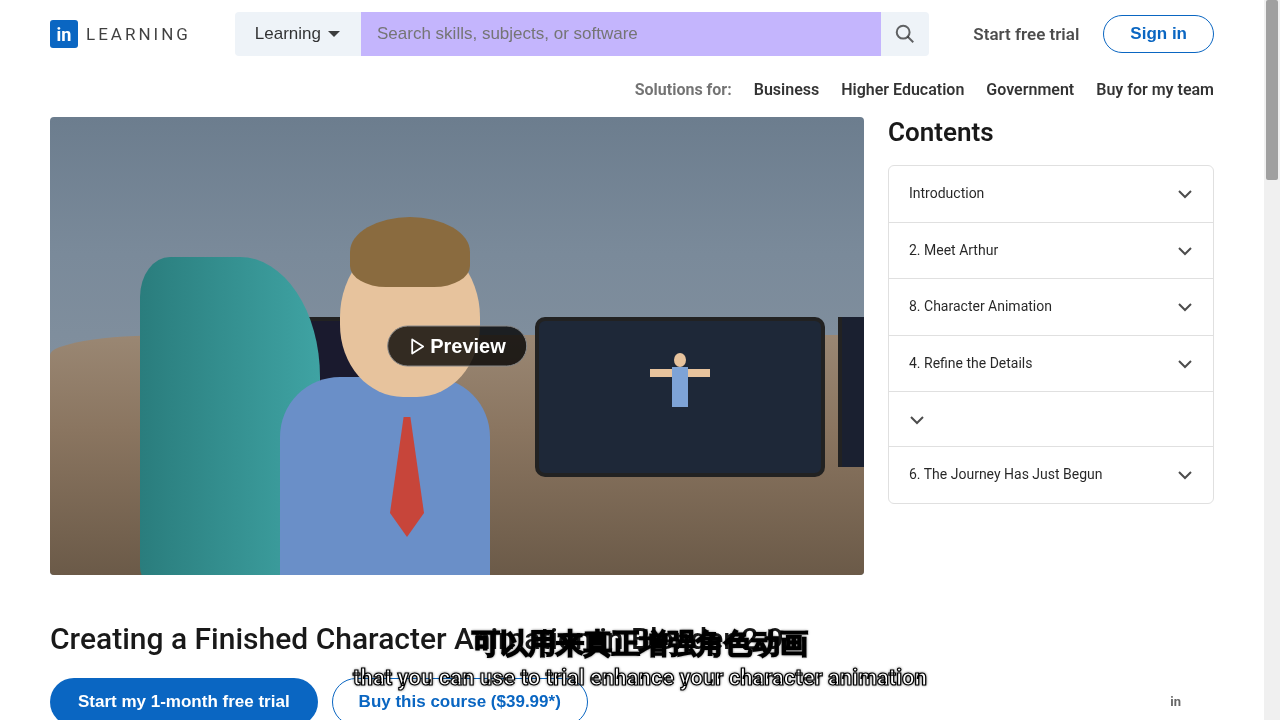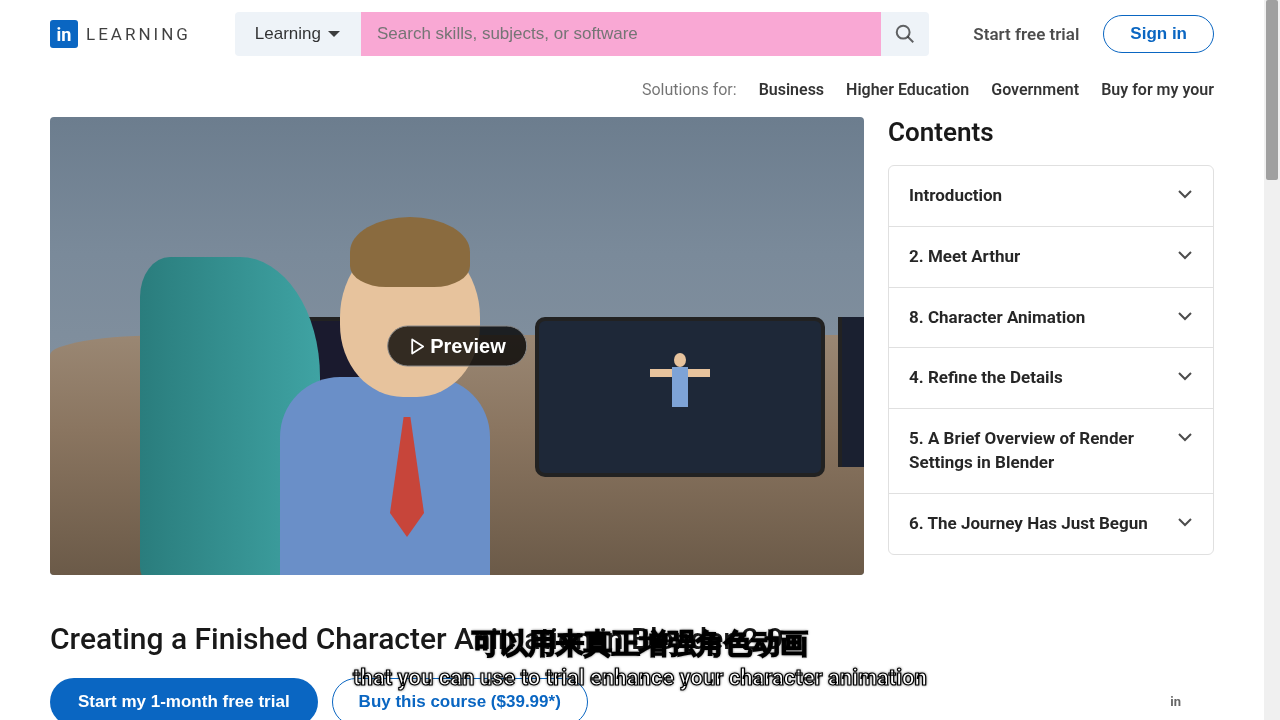--- a/index.html
+++ b/index.html
@@ -11,48 +11,48 @@
 
 .page { width: 1264px; }
 
 
 .header { display: flex; align-items: center; padding: 12px 50px 12px 50px; gap: 16px; }
 .logo-group { display: flex; align-items: center; gap: 8px; }
 .logo-box { width: 28px; height: 28px; background: #0a66c2; border-radius: 3px; display:flex; align-items:center; justify-content:center; color:#fff; font-weight:700; font-size:18px; }
 .logo-text { font-size: 17px; letter-spacing: 3px; font-weight: 400; color: rgba(0,0,0,0.75); }
 .search-group { display:flex; margin-left: 28px; }
 .dropdown-btn { background:#eef3f8; border:none; padding: 0 20px; height: 44px; font-size:17px; color: rgba(0,0,0,0.8); display:flex; align-items:center; gap:6px; border-radius: 4px 0 0 4px; cursor:pointer; }
-.search-input { background:#f9a8d4; border:none; width: 520px; height:44px; padding: 0 16px; font-size:17px; }
+.search-input { background:#c4b5fd; border:none; width: 520px; height:44px; padding: 0 16px; font-size:17px; }
 .search-btn { background:#eef3f8; border:none; width:48px; height:44px; border-radius:0 4px 4px 0; cursor:pointer; display:flex; align-items:center; justify-content:center; }
 .header-right { margin-left:auto; display:flex; align-items:center; gap:24px; }
 .free-trial-link { color: rgba(0,0,0,0.7); font-size:17px; font-weight:600; text-decoration:none; }
 .signin-btn { border: 1.5px solid #0a66c2; color:#0a66c2; background:#fff; padding: 8px 26px; border-radius: 22px; font-size:17px; font-weight:600; cursor:pointer; }
 
 
 .subnav { display:flex; justify-content:flex-end; align-items:center; gap:22px; padding: 12px 50px 18px; border-bottom: 0; font-size:16px; }
-.subnav .label { color: rgba(0,0,0,0.55); font-weight:400; }
+.subnav .label { color: rgba(0,0,0,0.55); font-weight:700; }
 .subnav a { color: rgba(0,0,0,0.8); font-weight:600; text-decoration:none; }
 
 
 .main { display:flex; padding: 0 50px 0 50px; gap: 24px; }
 .left { width: 814px; }
 .video { width:814px; height:458px; position:relative; border-radius:4px; overflow:hidden; background: linear-gradient(180deg, #6c7d8e 0%, #7a8a9a 30%, #8e9aa6 100%); }
 .preview-pill { position:absolute; left:50%; top:50%; transform:translate(-50%,-50%); background: rgba(0,0,0,0.78); border:1px solid #888; color:#fff; padding:8px 20px; border-radius:26px; display:flex; align-items:center; gap:4px; font-size:20px; font-weight:600; cursor:pointer; }
 .course-title { font-size:30px; font-weight:500; margin-top:46px; color: rgba(0,0,0,0.9); }
 .course-meta { font-size:17px; color: rgba(0,0,0,0.6); margin-top:6px; }
 .cta-row { display:flex; gap:14px; margin-top:22px; }
 .cta-primary { background:#0a66c2; color:#fff; border:none; padding:14px 28px; border-radius:28px; font-size:17px; font-weight:600; cursor:pointer; }
 .cta-secondary { background:#fff; color:#0a66c2; border:1.5px solid #0a66c2; padding:13px 26px; border-radius:28px; font-size:17px; font-weight:600; cursor:pointer; }
 
 .right { width: 326px; }
 .contents-title { font-size:26px; font-weight:600; margin-bottom:18px; }
 .accordion { border:1px solid #e0e0e0; border-radius:6px; }
 .acc-item { border-bottom:1px solid #e0e0e0; padding:18px 20px; display:flex; justify-content:space-between; align-items:flex-start; cursor:pointer; gap: 12px; }
 .acc-item:last-child { border-bottom:none; }
-.acc-label { font-size:17px; font-weight:700; color: rgba(0,0,0,0.85); line-height:1.4; flex: 1; }
+.acc-label { font-size:14px; font-weight:400; color: rgba(0,0,0,0.85); line-height:1.4; flex: 1; }
 .chev { flex-shrink: 0; margin-top: 2px; }
 
 
 .desk { position:absolute; bottom:0; left:0; width:100%; height:240px; background: linear-gradient(180deg, #9a8773 0%, #8a7560 40%, #6b5a48 100%); border-top-left-radius: 120px 20px; }
 .chair-back { position:absolute; left:90px; top:140px; width:180px; height:330px; background: linear-gradient(90deg,#2a7d7d,#3fa3a3); border-radius: 30px 80px 20px 20px / 40px 120px 20px 20px; }
 .character-body { position:absolute; left:230px; top:260px; width:210px; height:230px; background:#6a8fc8; border-radius: 60px 60px 20px 20px; }
 .character-head { position:absolute; left:290px; top:120px; width:140px; height:160px; background:#e7c39d; border-radius:50% 50% 45% 45%; }
 .character-hair { position:absolute; left:300px; top:100px; width:120px; height:70px; background:#8a6b3f; border-radius: 50% 50% 30% 30%; }
 .tie { position:absolute; left:340px; top:300px; width:34px; height:120px; background:#c7453a; clip-path: polygon(40% 0, 60% 0, 100% 80%, 50% 100%, 0 80%); }
 .monitor1 { position:absolute; left:250px; top:200px; width:140px; height:110px; background:#1a1a2e; border:4px solid #222; border-radius:6px; }
@@ -101,21 +101,21 @@
       <a class="free-trial-link">Start free trial</a>
       <button class="signin-btn">Sign in</button>
     </div>
   </div>
 
   <div class="subnav">
     <span class="label">Solutions for:</span>
     <a>Business</a>
     <a>Higher Education</a>
     <a>Government</a>
-    <a>Buy for my your</a>
+    <a>Buy for my team</a>
   </div>
 
   <div class="main">
     <div class="left">
       <div class="video">
         <div class="desk"></div>
         <div class="monitor1"></div>
         <div class="monitor2"></div>
         <div class="monitor3"></div>
         <div class="tpose">
@@ -163,21 +163,20 @@
               <path d="M2 5 L8 11 L14 5" fill="none" stroke="rgba(0,0,0,0.7)" stroke-width="2"></path>
             </svg>
         </div>
         <div class="acc-item">
           <span class="acc-label">4. Refine the Details</span>
           <svg class="chev" width="16" height="16" viewBox="0 0 16 16">
               <path d="M2 5 L8 11 L14 5" fill="none" stroke="rgba(0,0,0,0.7)" stroke-width="2"></path>
             </svg>
         </div>
         <div class="acc-item">
-          <span class="acc-label">5. A Brief Overview of Render Settings in Blender</span>
           <svg class="chev" width="16" height="16" viewBox="0 0 16 16">
               <path d="M2 5 L8 11 L14 5" fill="none" stroke="rgba(0,0,0,0.7)" stroke-width="2"></path>
             </svg>
         </div>
         <div class="acc-item">
           <span class="acc-label">6. The Journey Has Just Begun</span>
           <svg class="chev" width="16" height="16" viewBox="0 0 16 16">
               <path d="M2 5 L8 11 L14 5" fill="none" stroke="rgba(0,0,0,0.7)" stroke-width="2"></path>
             </svg>
         </div>

